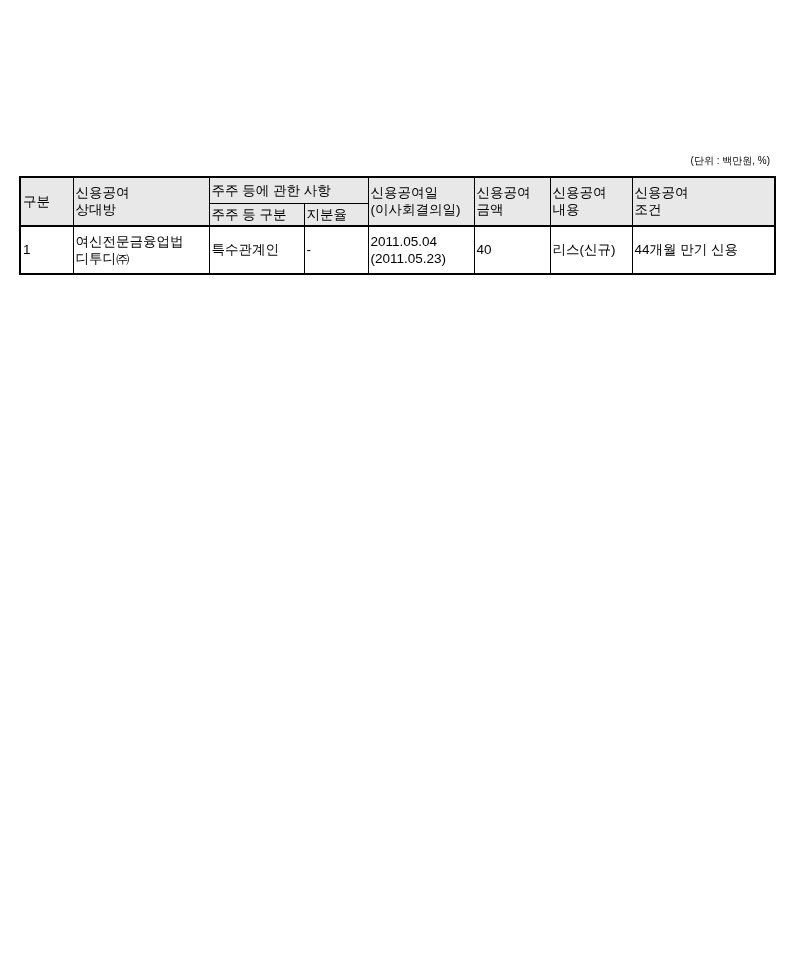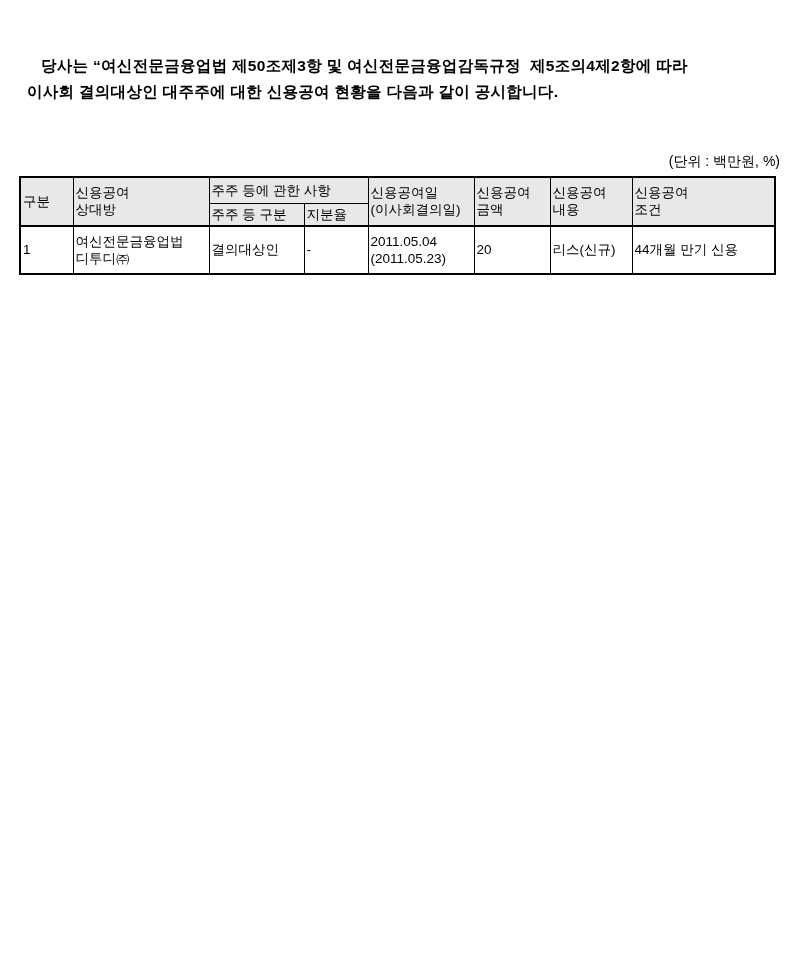--- a/index.html
+++ b/index.html
@@ -32,22 +32,22 @@
     display: block;
     white-space: pre-wrap;
   }
   .intro .line.indent {
     padding-left: 14px;
   }
   
   .unit {
     position: absolute;
     top: 152px;
-    right: 13px;
-    font-size: 14px;
+    right: 23px;
+    font-size: 10px;
     line-height: 18px;
   }
   
   table.credit-table {
     position: absolute;
     left: 19px;
     top: 176px;
     width: 755px;
     table-layout: fixed;
     border-collapse: collapse;
@@ -75,24 +75,20 @@
   table.credit-table thead th[rowspan] {
     border-bottom: 2px solid #000000;
   }
   table.credit-table tbody td { height: 48px; }
 </style>
 </head>
 <body>
 
 <div class="page">
 
-  <p class="intro">
-    <span class="line indent">당사는 “여신전문금융업법 제50조제3항 및 여신전문금융업감독규정  제5조의4제2항에 따라</span>
-    <span class="line">이사회 결의대상인 대주주에 대한 신용공여 현황을 다음과 같이 공시합니다.</span>
-  </p>
 
   <div class="unit">(단위 : 백만원, %)</div>
 
   <table class="credit-table">
     <colgroup>
       <col style="width:53px">
       <col style="width:136px">
       <col style="width:95px">
       <col style="width:64px">
       <col style="width:106px">
@@ -118,24 +114,24 @@
       <tr class="hrow2">
         <th>주주 등 구분</th>
         <th>지분율</th>
       </tr>
     </thead>
     <tbody>
       <tr>
         <td>1</td>
         <td>여신전문금융업법
 디투디㈜</td>
-        <td>결의대상인</td>
+        <td>특수관계인</td>
         <td>-</td>
         <td>2011.05.04
 (2011.05.23)</td>
-        <td>20</td>
+        <td>40</td>
         <td>리스(신규)</td>
         <td>44개월 만기 신용</td>
       </tr>
     </tbody>
   </table>
 
 </div>
 
 </body></html>

